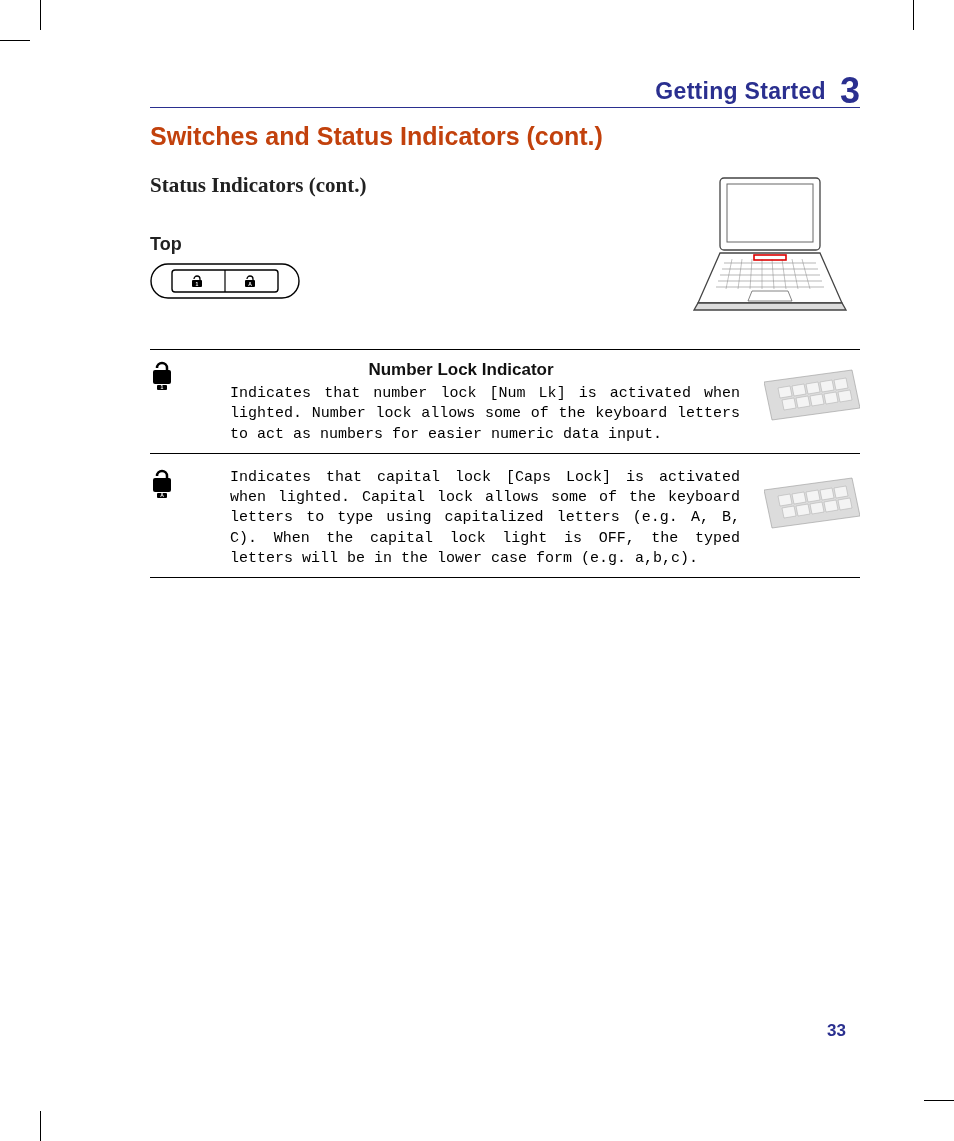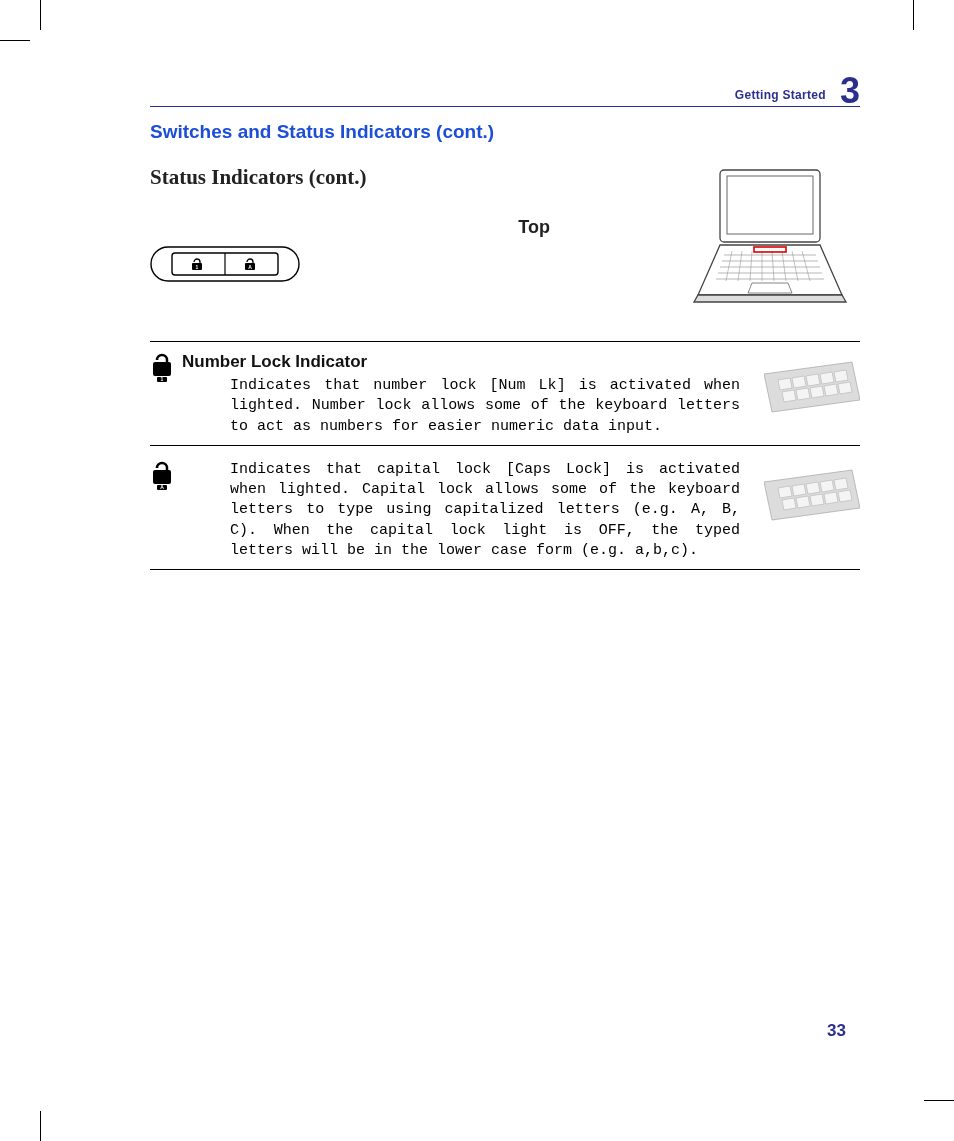--- a/index.html
+++ b/index.html
@@ -28,39 +28,39 @@
     display: flex;
     justify-content: flex-end;
     align-items: baseline;
     border-bottom: 1.5px solid #2a2f8f;
     padding-bottom: 2px;
     gap: 14px;
   }
   .header-label {
     font-family: Arial, Helvetica, sans-serif;
     font-weight: bold;
-    font-size: 12px;
+    font-size: 23px;
     color: #2a2f8f;
     letter-spacing: 0.3px;
   }
   .chapter-num {
     font-family: Arial, Helvetica, sans-serif;
     font-weight: bold;
     font-size: 36px;
     color: #2a2f8f;
     line-height: 0.95;
     position: relative;
     top: 4px;
   }
 
   h1.section-title {
     font-family: Arial, Helvetica, sans-serif;
     font-weight: bold;
-    font-size: 19px;
-    color: #1d4ed8;
+    font-size: 25px;
+    color: #c2410c;
     margin-top: 14px;
   }
 
   .subhead-row {
     display: flex;
     justify-content: space-between;
     align-items: flex-start;
     margin-top: 22px;
   }
   .subhead-text-col { width: 400px; }
@@ -68,22 +68,21 @@
     font-family: Liberation Serif, serif;
     font-weight: bold;
     font-size: 21px;
     color: #222;
   }
   h3.tiny-title {
     font-family: Arial, Helvetica, sans-serif;
     font-weight: bold;
     font-size: 18px;
     color: #222;
-    margin-top: 27px;
-    text-align: right;
+    margin-top: 36px;
   }
   .indicator-pill {
     width: 150px;
     height: 36px;
     margin-top: 8px;
     position: relative;
   }
   
   .laptop-art {
     width: 180px;
@@ -106,20 +105,21 @@
     position: absolute;
     left: 0; top: 0;
     width: 24px; height: 30px;
   }
   .item h4 {
     font-family: Arial, Helvetica, sans-serif;
     font-weight: bold;
     font-size: 17px;
     color: #111;
     margin-bottom: 4px;
+    text-align: center;
   }
   .item p {
     font-family: Liberation Mono, monospace;
     font-size: 15px;
     line-height: 1.35;
     color: #000;
     text-align: justify;
     margin-left: 48px;
   }
   .thumb {

